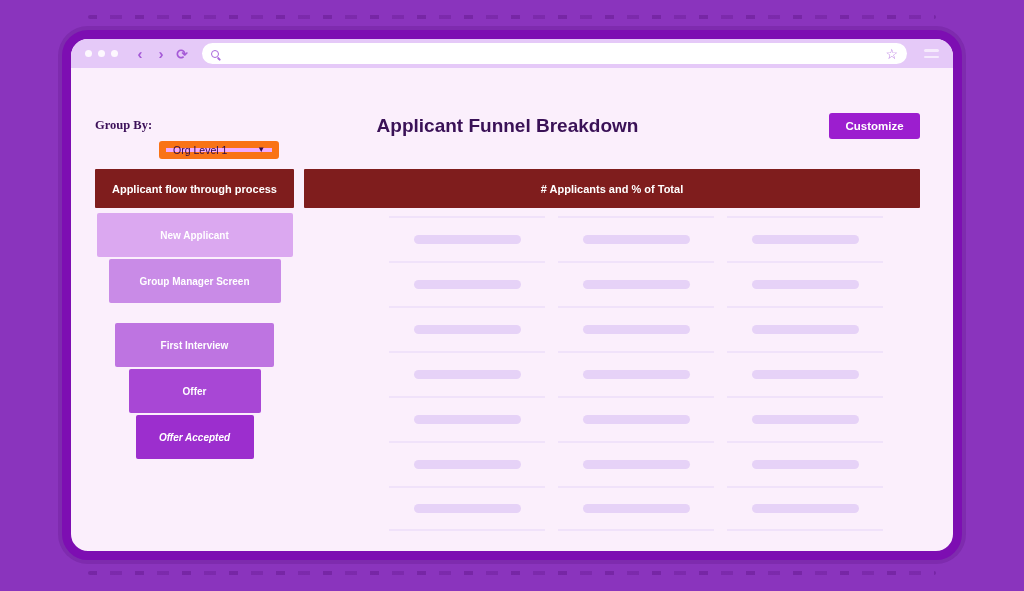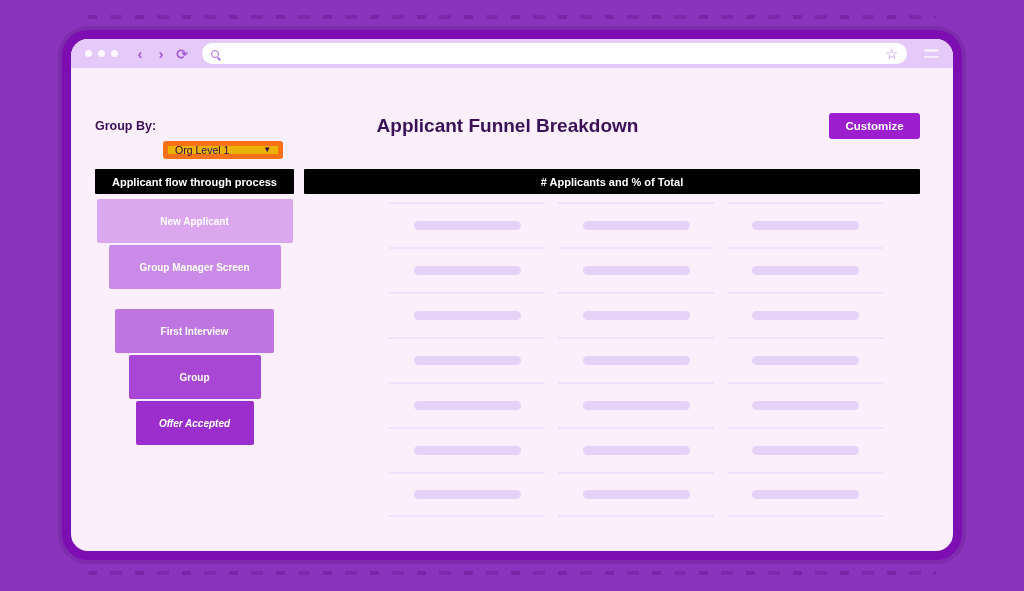--- a/index.html
+++ b/index.html
@@ -65,41 +65,41 @@
   .menu span { display: block; width: 15px; height: 2.6px; background: #f6ebfc; border-radius: 2px; }
 
   .content { position: relative; padding: 0 33px 0 24px; }
 
   .toolbar-row {
     margin-top: 44px; height: 27px;
     display: flex; align-items: center; justify-content: space-between;
     position: relative;
   }
   .groupby { display: flex; align-items: center; gap: 7px; }
-  .groupby-label { font-size: 12.5px; font-weight: 700; color: #3c1059; }
+  .groupby-label { font-size: 12.5px; font-weight: 700; color: #3c1059; font-family: Liberation Serif, serif; }
   .select {
-    width: 120px; height: 18px; background: #eab308;
-    border: 5px solid #f97316; border-radius: 3px;
+    width: 120px; height: 18px; background: #f0abfc;
+    border: 7px solid #f97316; border-radius: 3px;
     display: flex; align-items: center; padding: 0 7px;
     font-size: 10.5px; color: #2c0a49; cursor: default; margin-top: 48px;
   }
   .select .caret { margin-left: auto; font-size: 8px; color: #2c0a49; }
   .page-title {
     position: absolute; left: 50%; transform: translateX(-50%);
     font-size: 19px; font-weight: 800; color: #3a1157; white-space: nowrap;
   }
   .customize-btn {
     width: 91px; height: 26px; background: #9c1ecf; border: none;
     border-radius: 3px; color: #ffffff; font-size: 11.5px; font-weight: 700;
     font-family: inherit; cursor: pointer;
   }
 
   .headers-row { margin-top: 30px; display: flex; gap: 10px; }
   .col-header {
-    height: 25px; background: #000000; color: #ffffff;
+    height: 39px; background: #7f1d1d; color: #ffffff;
     font-size: 11px; font-weight: 700;
     display: flex; align-items: center; justify-content: center;
     border-radius: 1px;
   }
   .col-header.left { width: 199px; flex: none; }
   .col-header.right { flex: 1; }
 
   .main-row { display: flex; gap: 10px; }
   .funnel-col { width: 199px; flex: none; padding-top: 5px; }
   .stage {
@@ -164,21 +164,21 @@
     <div class="headers-row">
       <div class="col-header left">Applicant flow through process</div>
       <div class="col-header right"># Applicants and % of Total</div>
     </div>
 
     <div class="main-row">
       <div class="funnel-col">
           <div class="stage" style="width: 196px; background: rgb(219, 168, 240);">New Applicant</div>
           <div class="stage" style="width: 172px; background: rgb(201, 139, 231);">Group Manager Screen</div>
           <div class="stage" style="width: 159px; background: rgb(190, 116, 225); margin-top: 20px;">First Interview</div>
-          <div class="stage" style="width: 132px; background: rgb(168, 71, 213);">Group</div>
+          <div class="stage" style="width: 132px; background: rgb(168, 71, 213);">Offer</div>
           <div class="stage" style="width: 118px; background: rgb(156, 46, 206); font-style: italic;">Offer Accepted</div>
         </div>
       <div class="results-col">
         <div class="skeleton-grid">
             <div class="skeleton-column">
               <div class="skeleton-row">
                 <div class="pill"></div>
               </div>
               <div class="skeleton-row">
                 <div class="pill"></div>

